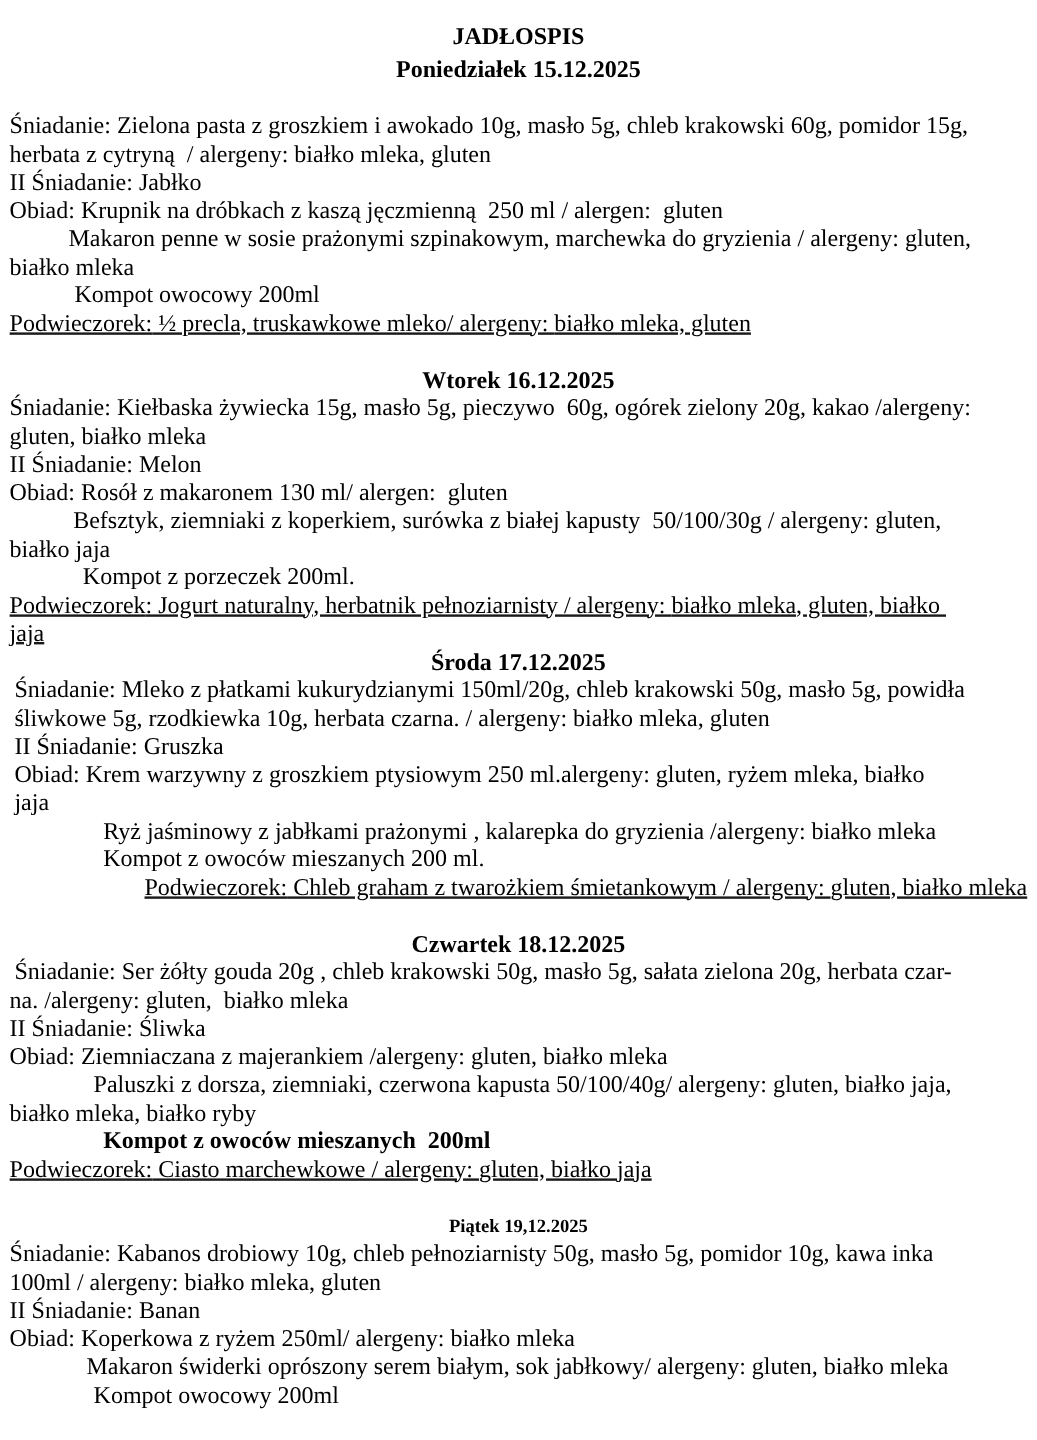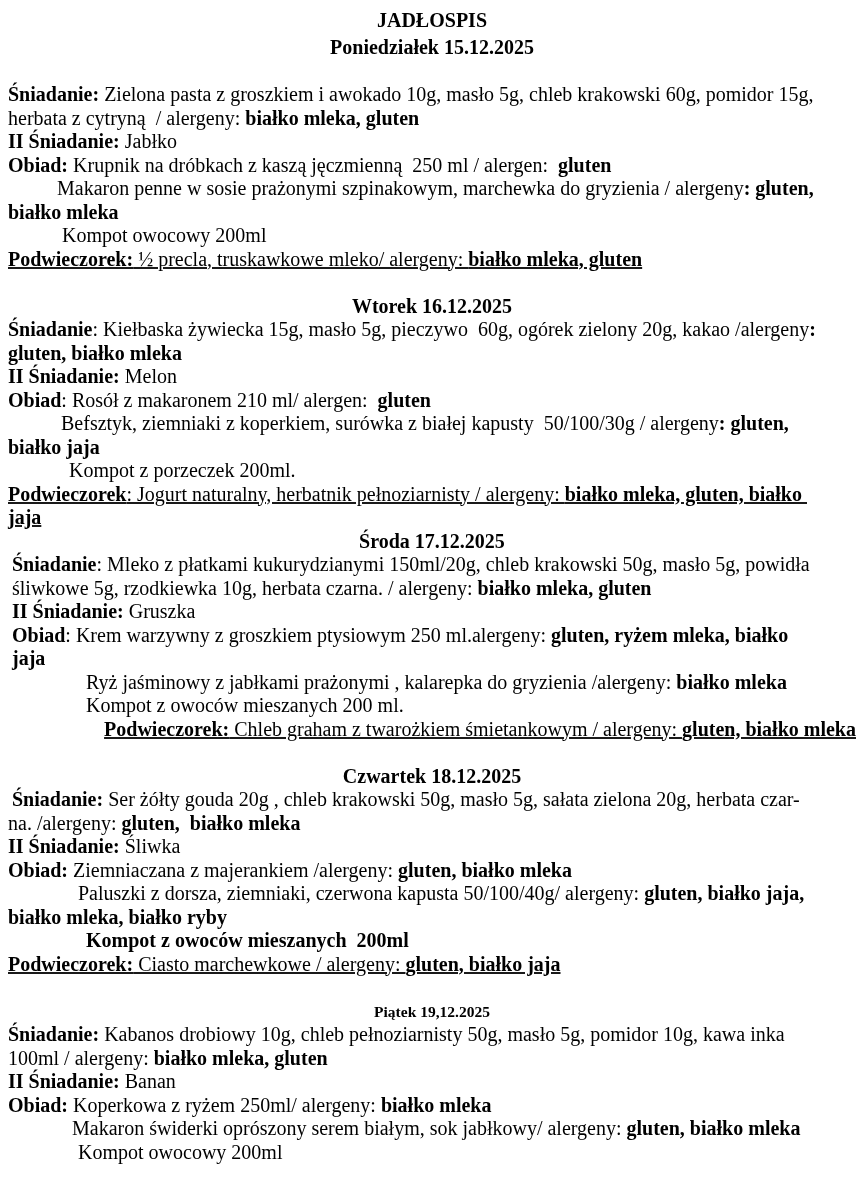--- a/index.html
+++ b/index.html
@@ -2,34 +2,34 @@
 <html><head>
 <meta charset="utf-8">
 <style>
   html, body { margin: 0; padding: 0; background: #ffffff; }
   body {
     width: 864px; height: 1200px;
     font-family: "Liberation Serif", "DejaVu Serif", serif;
     font-size: 20px; color: #000000;
     overflow: hidden;
   }
-  .doc { padding: 8px 8px 0 8px; }
+  .doc { padding: 19px 8px 0 8px; }
   .title {
     text-align: center; font-weight: bold;
     line-height: 24px; margin-bottom: 4px;
     white-space: pre;
   }
   .day-header {
     text-align: center; font-weight: bold;
     line-height: 23.5px; white-space: pre;
   }
   .day-header.small { font-size: 15.5px; line-height: 23.5px; }
   .line { line-height: 23.5px; white-space: pre; }
   .line.ul { text-decoration: underline; text-decoration-color: #1a1a1a; }
-  .b { font-weight: bold; }
+  .b { font-weight: normal; }
   .spacer { height: 23.5px; }
 </style>
 </head>
 <body>
 
 <div class="doc">
   <div class="title">JADŁOSPIS</div>
   <div>
       <div class="day-header">Poniedziałek 15.12.2025</div>
       <div class="spacer"></div>
@@ -39,21 +39,21 @@
       <div class="line"><span class="b">Obiad:</span><span> Krupnik na dróbkach z kaszą jęczmienną  250 ml / alergen:  </span><span class="b">gluten</span></div>
       <div class="line" style="padding-left: 49px;"><span>Makaron penne w sosie prażonymi szpinakowym, marchewka do gryzienia / alergeny</span><span class="b">: gluten,</span></div>
       <div class="line"><span class="b">białko mleka</span></div>
       <div class="line" style="padding-left: 54px;"><span>Kompot owocowy 200ml</span></div>
       <div class="line ul"><span class="b">Podwieczorek:</span><span> ½ precla, truskawkowe mleko/ alergeny: </span><span class="b">białko mleka, gluten</span></div>
       <div class="spacer"></div>
       <div class="day-header">Wtorek 16.12.2025</div>
       <div class="line"><span class="b">Śniadanie</span><span>: Kiełbaska żywiecka 15g, masło 5g, pieczywo  60g, ogórek zielony 20g, kakao /alergeny</span><span class="b">:</span></div>
       <div class="line"><span class="b">gluten, białko mleka</span></div>
       <div class="line"><span class="b">II Śniadanie:</span><span> Melon</span></div>
-      <div class="line"><span class="b">Obiad</span><span>: Rosół z makaronem 210 ml/ alergen:  </span><span class="b">gluten</span></div>
+      <div class="line"><span class="b">Obiad</span><span>: Rosół z makaronem 130 ml/ alergen:  </span><span class="b">gluten</span></div>
       <div class="line" style="padding-left: 53px;"><span>Befsztyk, ziemniaki z koperkiem, surówka z białej kapusty  50/100/30g / alergeny</span><span class="b">: gluten,</span></div>
       <div class="line"><span class="b">białko jaja</span></div>
       <div class="line" style="padding-left: 61px;"><span>Kompot z porzeczek 200ml.</span></div>
       <div class="line ul"><span class="b">Podwieczorek</span><span>: Jogurt naturalny, herbatnik pełnoziarnisty / alergeny: </span><span class="b">białko mleka, gluten, białko </span></div>
       <div class="line ul"><span class="b">jaja</span></div>
       <div class="day-header">Środa 17.12.2025</div>
       <div class="line" style="padding-left: 4px;"><span class="b">Śniadanie</span><span>: Mleko z płatkami kukurydzianymi 150ml/20g, chleb krakowski 50g, masło 5g, powidła</span></div>
       <div class="line" style="padding-left: 4px;"><span>śliwkowe 5g, rzodkiewka 10g, herbata czarna. / alergeny: </span><span class="b">białko mleka, gluten</span></div>
       <div class="line" style="padding-left: 4px;"><span class="b">II Śniadanie:</span><span> Gruszka</span></div>
       <div class="line" style="padding-left: 4px;"><span class="b">Obiad</span><span>: Krem warzywny z groszkiem ptysiowym 250 ml.alergeny: </span><span class="b">gluten, ryżem mleka, białko</span></div>

